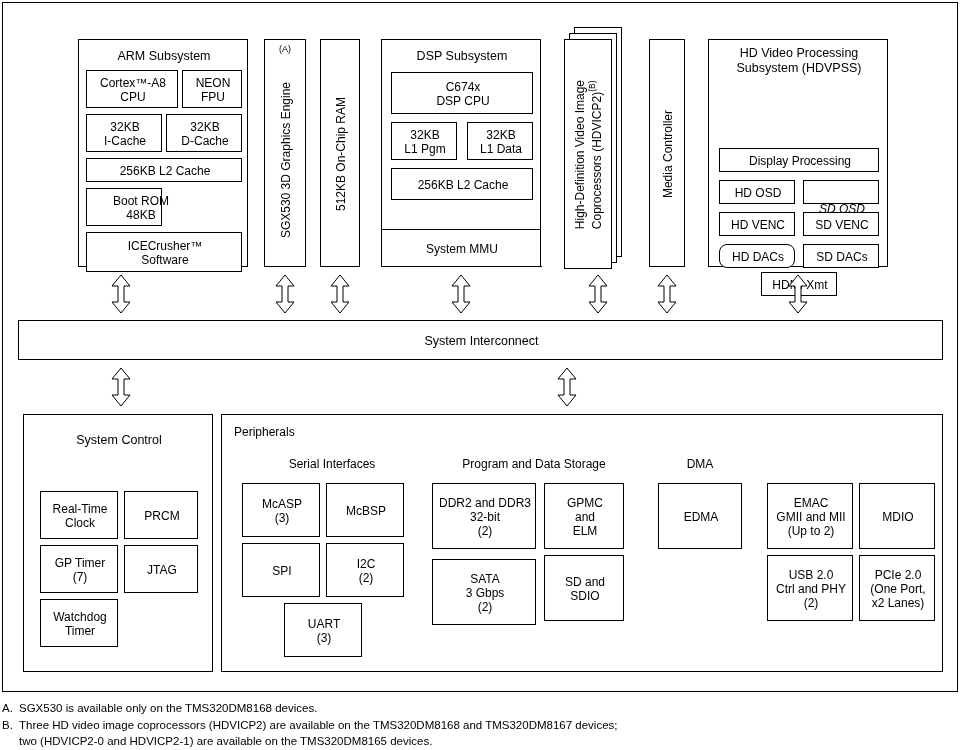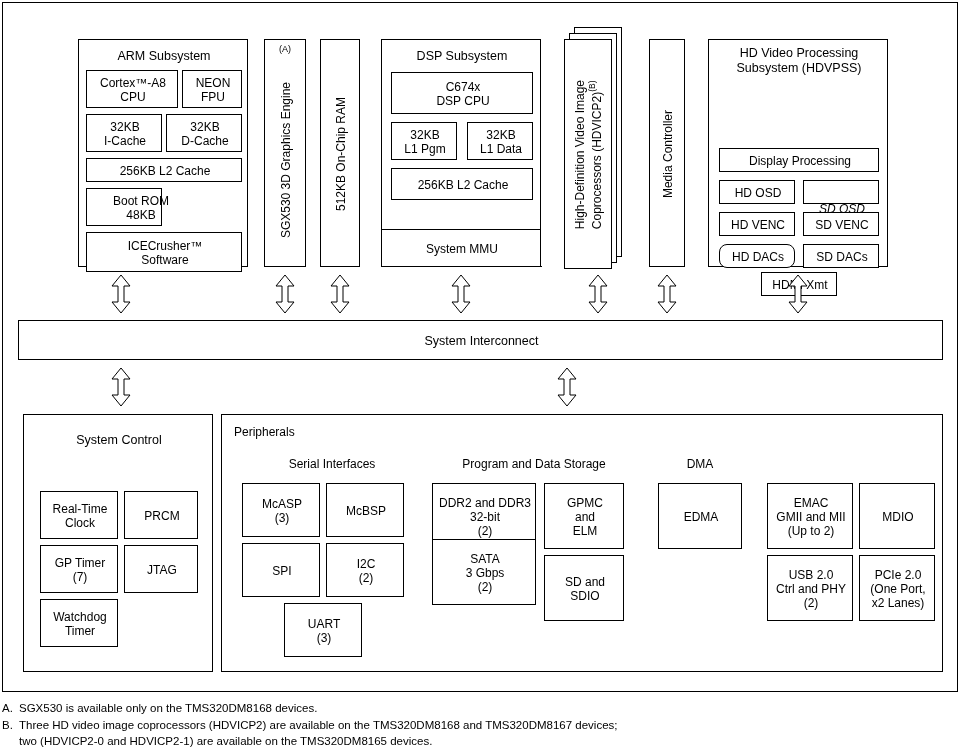--- a/index.html
+++ b/index.html
@@ -244,21 +244,21 @@
     <div class="box" style="left:210px; top:68px; width:104px; height:66px;">
       <div class="ctr small" style="left:0;top:0;width:104px;height:66px;white-space:pre-line;">DDR2 and DDR3
 32-bit
 (2)</div>
     </div>
     <div class="box" style="left:322px; top:68px; width:80px; height:66px;">
       <div class="ctr small" style="left:0;top:0;width:80px;height:66px;white-space:pre-line;">GPMC
 and
 ELM</div>
     </div>
-    <div class="box" style="left:210px; top:124px; width:104px; height:66px;">
+    <div class="box" style="left:210px; top:144px; width:104px; height:66px;">
       <div class="ctr small" style="left:0;top:0;width:104px;height:66px;white-space:pre-line;">SATA
 3 Gbps
 (2)</div>
     </div>
     <div class="box" style="left:322px; top:140px; width:80px; height:66px;">
       <div class="ctr small" style="left:0;top:0;width:80px;height:66px;white-space:pre-line;">SD and
 SDIO</div>
     </div>
 
     <div class="ctr small" style="left:424px; top:40px; width:108px; height:18px;">DMA</div>

